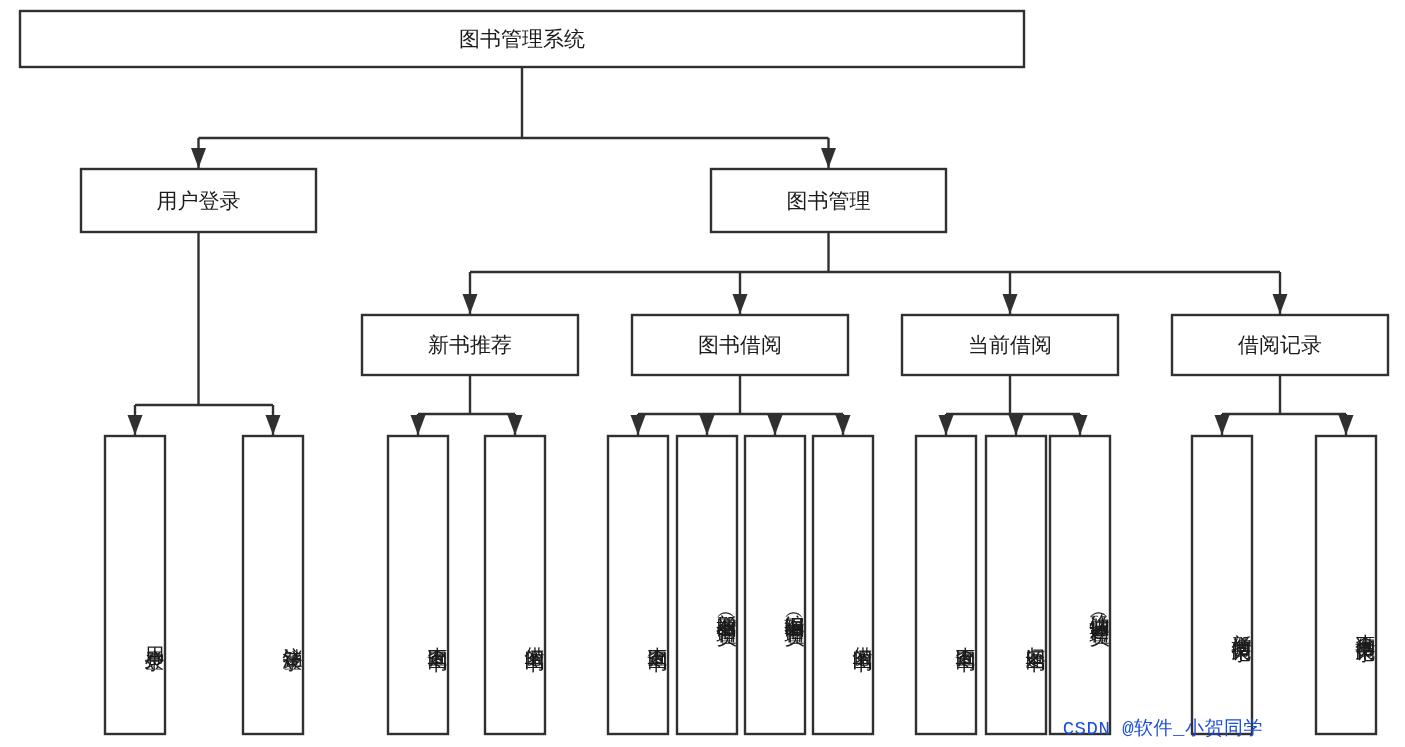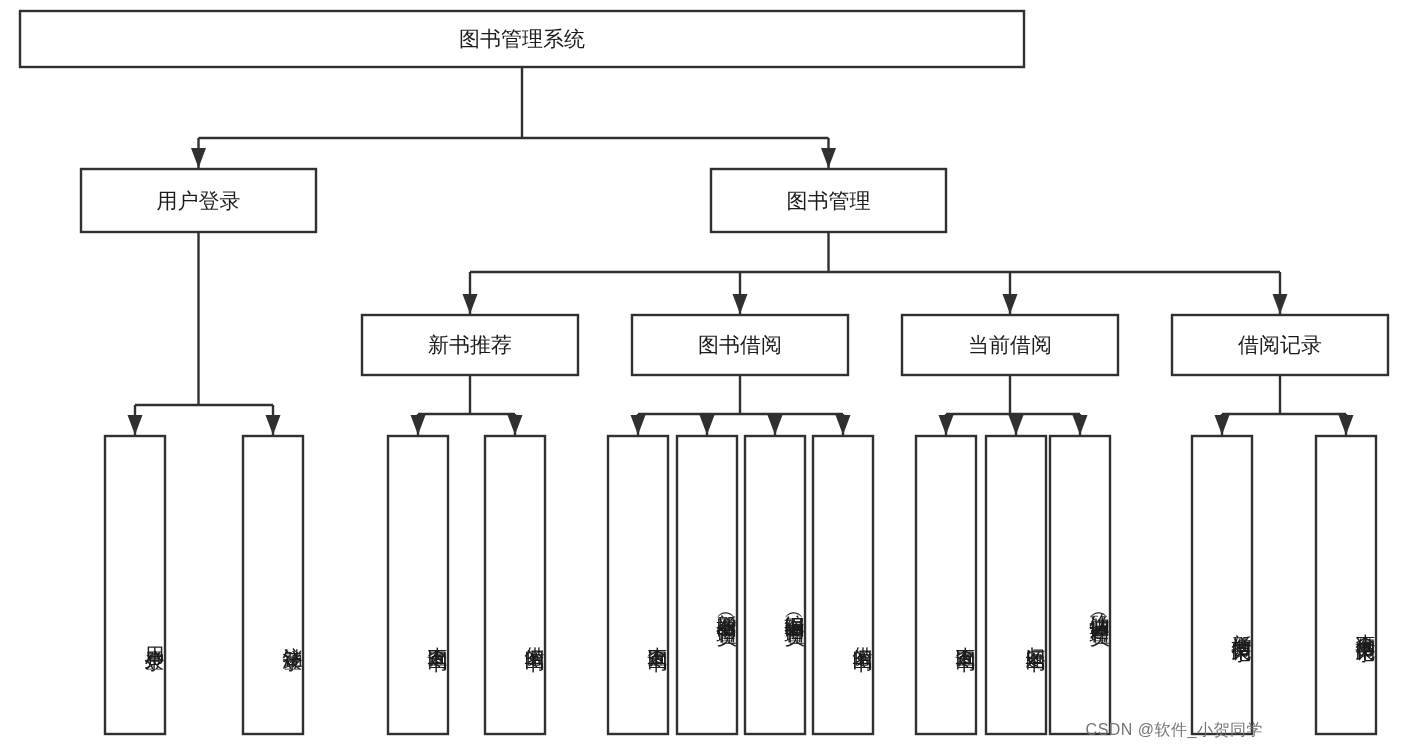--- a/index.html
+++ b/index.html
@@ -60,23 +60,23 @@
     display: flex;
     align-items: flex-start;
     justify-content: center;
     white-space: nowrap;
     pointer-events: none;
   }
   .watermark {
     position: absolute;
     right: 8px;
     bottom: 6px;
-    font-family: Liberation Sans, sans-serif;
-    font-size: 16px;
-    color: #737373;
+    font-family: Liberation Mono, monospace;
+    font-size: 19px;
+    color: #1d4ed8;
     letter-spacing: 0.5px;
     white-space: nowrap;
   }
 </style>
 </head>
 <body>
 
 <div id="diagram-root">
 
   <svg id="flow-svg" viewBox="0 0 1405 747">

